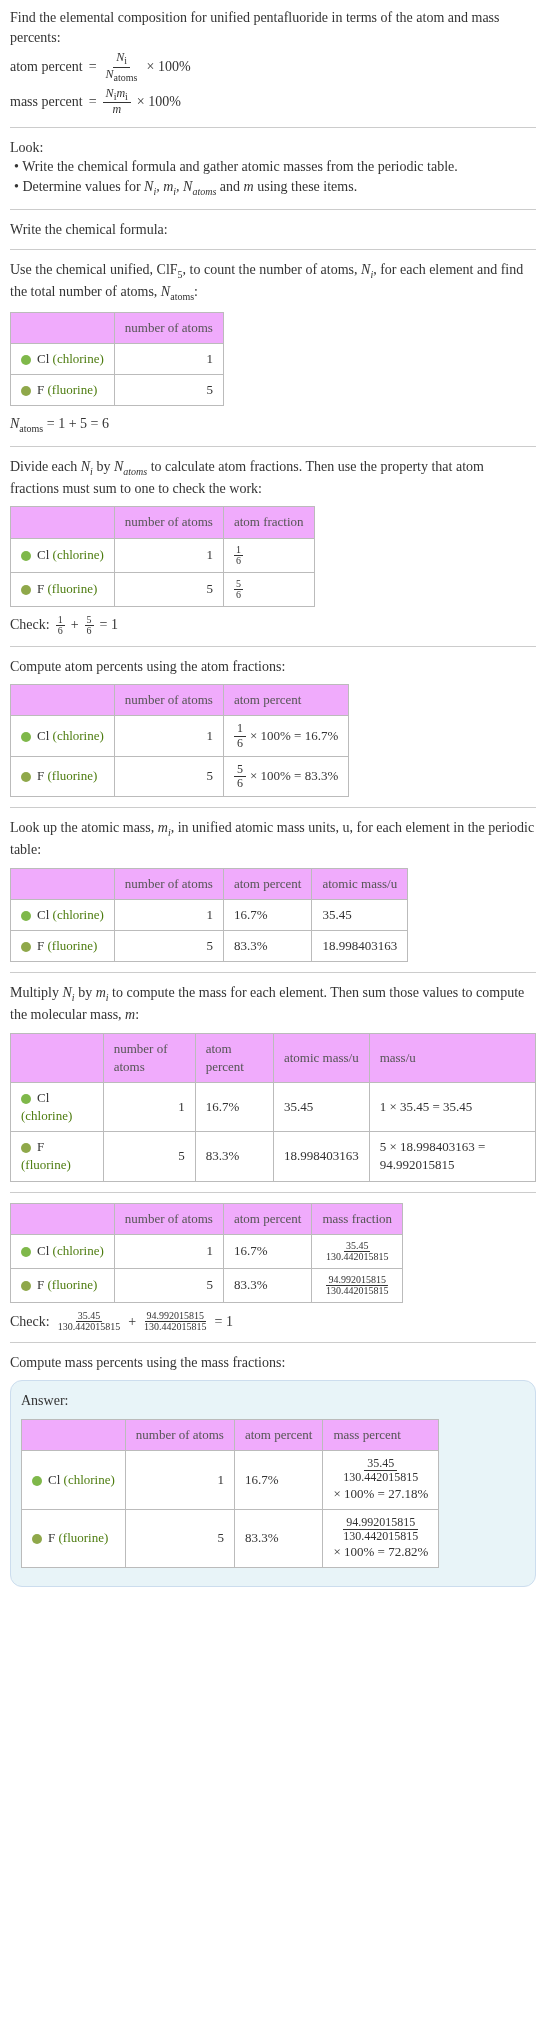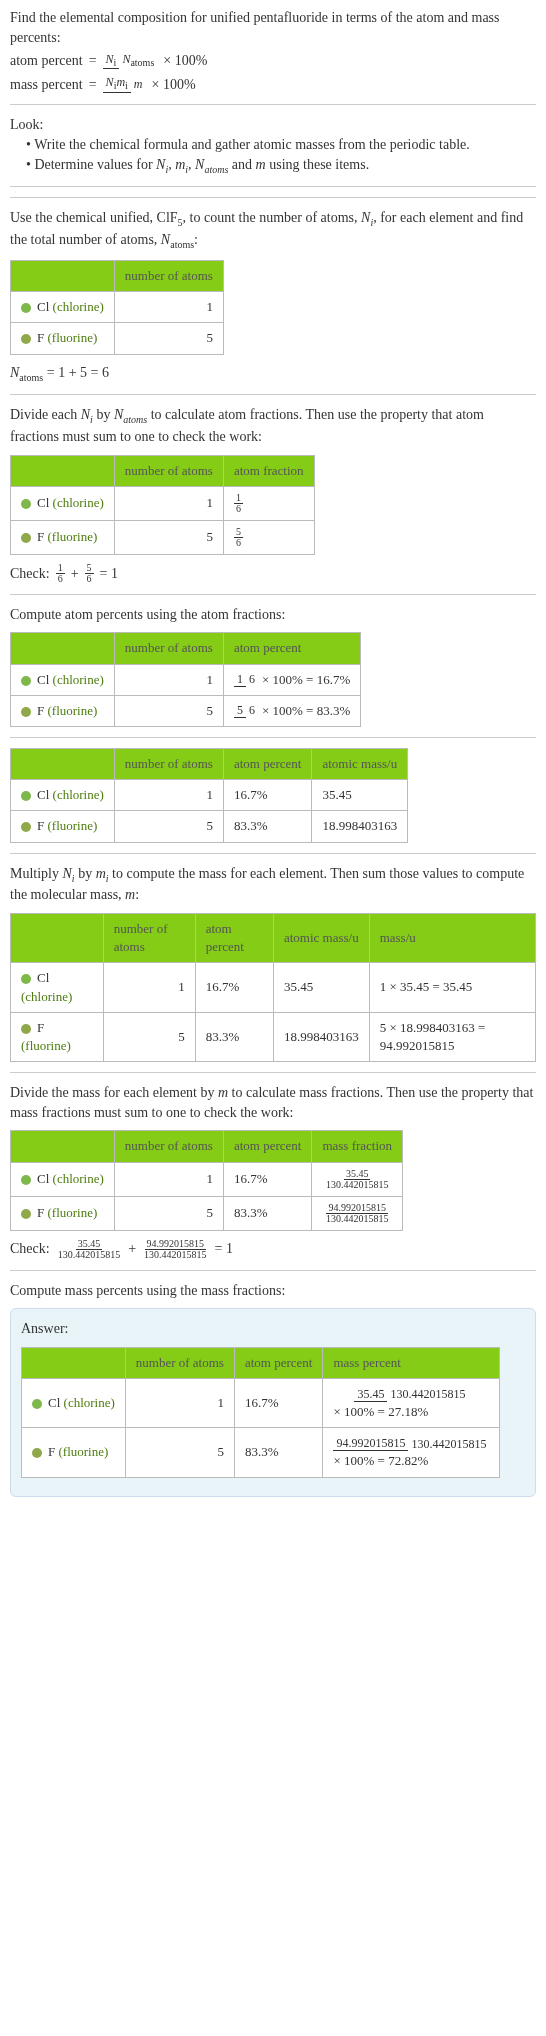--- a/index.html
+++ b/index.html
@@ -1,38 +1,38 @@
 <!DOCTYPE html>
 <html><head>
 <meta charset="utf-8">
 <style>
 *{box-sizing:border-box;margin:0;padding:0}
 body{font-family:Georgia,'Times New Roman',serif;font-size:14px;color:#333;background:#fff;width:546px;padding:8px 10px;line-height:1.4}
 .section{margin-bottom:8px}
 hr{border:none;border-top:1px solid #ccc;margin:10px 0}
 .formula-line{display:flex;align-items:center;gap:6px;margin:4px 0}
-.frac{display:inline-flex;flex-direction:row;align-items:center;vertical-align:middle;font-size:12px;line-height:1.1}
+.frac{display:inline-flex;flex-direction:column;align-items:center;vertical-align:middle;font-size:12px;line-height:1.1}
 .frac .num{border-bottom:1px solid #333;padding:0 3px}
 .frac .den{padding:0 3px}
 .sfrac{display:inline-flex;flex-direction:column;align-items:center;vertical-align:middle;font-size:10px;line-height:1}
 .sfrac .num{border-bottom:1px solid #333;padding:0 2px}
 .sfrac .den{padding:0 2px}
 table{border-collapse:collapse;margin:8px 0;font-size:13px}
 th,td{border:1px solid #bbb;padding:6px 10px;text-align:left;vertical-align:middle}
-th{font-weight:normal;color:#555;background:#84cc16}
+th{font-weight:normal;color:#555;background:#f0abfc}
 td.num-col{text-align:right}
 .dot{display:inline-block;width:10px;height:10px;border-radius:50%;margin-right:6px;vertical-align:middle}
 .dot-cl{background:#7fb84a}
 .dot-f{background:#8fa84a}
 .elem-label{color:#4d7c0f}
-.answer-box{background:#e8f4f8;border:1px solid #cde;padding:10px;border-radius:6px}
+.answer-box{background:#e8f4f8;border:1px solid #cde;padding:10px;border-radius:12px}
 .answer-box table{background:#fff}
 .sub{font-size:10px;vertical-align:sub}
 .ital{font-style:italic}
-.plan-bullet{margin-left:16px}
+.plan-bullet{margin-left:4px}
 .cell-frac{display:flex;align-items:center;gap:4px}
 </style>
 </head>
 <body>
 
 <div class="section">
   <div>Find the elemental composition for unified pentafluoride in terms of the atom and mass percents:</div>
   <div class="formula-line">
     <span>atom percent</span>
     <span>=</span>
@@ -57,20 +57,21 @@
 <div class="section">
   <div>Look:</div>
   <div class="plan-bullet">• Write the chemical formula and gather atomic masses from the periodic table.</div>
   <div class="plan-bullet">
     <span>• Determine values for </span><span class="ital">N<span class="sub">i</span>, m<span class="sub">i</span>, N<span class="sub">atoms</span></span><span> and </span><span class="ital">m</span><span> using these items.</span>
   </div>
 </div>
 <hr>
 
 <div class="section">
+  <div>Write the chemical formula:</div>
 </div>
 <hr>
 
 <div class="section">
   <div>
     <span>Use the chemical unified, ClF</span><span class="sub">5</span><span>, to count the number of atoms, </span><span class="ital">N</span><span class="sub ital">i</span><span>, for each element and find the total number of atoms, </span><span class="ital">N</span><span class="sub">atoms</span><span>:</span>
   </div>
   <table>
     <tbody>
         <tr>
@@ -170,20 +171,23 @@
               <span> × 100% = 83.3%</span>
             </div>
           </td>
     </tr>
   </tbody>
     </table>
 </div>
 <hr>
 
 <div class="section">
+  <div>
+    <span>Look up the atomic mass, </span><span class="ital">m</span><span class="sub ital">i</span><span>, in unified atomic mass units, u, for each element in the periodic table:</span>
+  </div>
   <table>
     <tbody>
         <tr>
           <th></th>
           <th>number of atoms</th>
           <th>atom percent</th>
           <th>atomic mass/u</th>
         </tr>
     <tr>
       <td><span class="dot dot-cl"></span><span>Cl</span><span class="elem-label"> (chlorine)</span></td>
@@ -228,23 +232,20 @@
       <td>83.3%</td>
       <td>18.998403163</td>
       <td>5 × 18.998403163 = 94.992015815</td>
     </tr>
   </tbody>
     </table>
 </div>
 <hr>
 
 <div class="section">
-  <div>
-    <span>Divide the mass for each element by </span><span class="ital">m</span><span> to calculate mass fractions. Then use the property that mass fractions must sum to one to check the work:</span>
-  </div>
   <table>
     <tbody>
         <tr>
           <th></th>
           <th>number of atoms</th>
           <th>atom percent</th>
           <th>mass fraction</th>
         </tr>
     <tr>
       <td><span class="dot dot-cl"></span><span>Cl</span><span class="elem-label"> (chlorine)</span></td>

